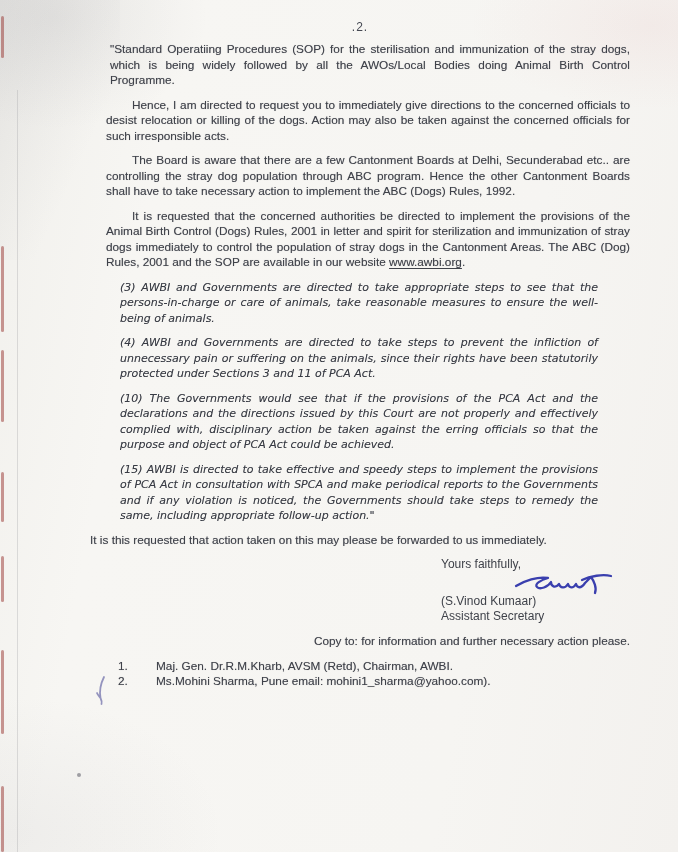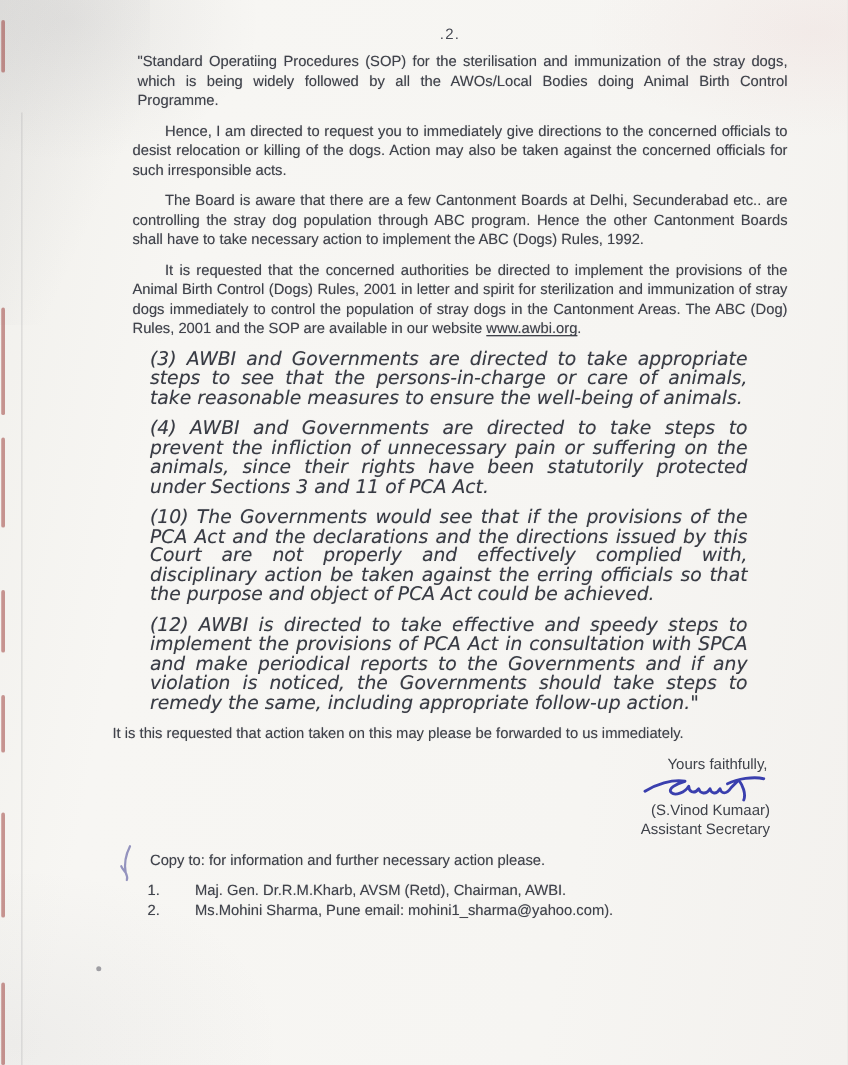--- a/index.html
+++ b/index.html
@@ -29,25 +29,25 @@
   .sig-svg{display:block;margin:-1px 2px -3px auto;}
 
   .content{position:relative;padding:20px 48px 0 90px;}
   .pageno{height:14px;text-align:center;font-size:12px;letter-spacing:1px;margin-bottom:8px;color:#46495363;color:#464953;}
   p{margin:0 0 9px 0;font-size:11.8px;line-height:15.5px;text-align:justify;
     text-shadow:0 0 0.7px rgba(70,72,82,0.45);}
   .q-open{margin-left:20px;}
   .ind{text-indent:26px;margin-left:16px;}
   .link{text-decoration:underline;text-underline-offset:2px;}
   blockquote{margin:0 32px 9px 30px;font-family:"DejaVu Sans", sans-serif;font-style:italic;
-    font-size:15px;line-height:15.5px;text-align:justify;color:#383b44;
+    font-size:11px;line-height:15.5px;text-align:justify;color:#383b44;
     text-shadow:0 0 0.6px rgba(56,59,68,0.4);}
-  .sig-block{width:175px;margin:0 14px 10px auto;text-align:right;font-size:12px;line-height:15px;}
+  .sig-block{width:175px;margin:0 14px 10px auto;text-align:left;font-size:12px;line-height:15px;}
   .sig-block .val{padding-right:2px;}
-  .copy-head{margin:0 0 9px 30px;text-align:left;}
+  .copy-head{margin:0 0 9px 30px;text-align:right;}
   .copy-list{margin-left:28px;}
   .copy-row{display:flex;font-size:11.8px;line-height:15.5px;text-shadow:0 0 0.7px rgba(70,72,82,0.45);}
   .copy-num{width:38px;flex:none;}
 </style>
 </head>
 <body>
 
 <div class="page">
 
   <div class="corner-shade"></div>
@@ -76,21 +76,21 @@
     <p class="ind">Hence, I am directed to request you to immediately give directions to the concerned officials to desist relocation or killing of the dogs. Action may also be taken against the concerned officials for such irresponsible acts.</p>
 
     <p class="ind">The Board is aware that there are a few Cantonment Boards at Delhi, Secunderabad etc.. are controlling the stray dog population through ABC program. Hence the other Cantonment Boards shall have to take necessary action to implement the ABC (Dogs) Rules, 1992.</p>
 
     <p class="ind"><span>It is requested that the concerned authorities be directed to implement the provisions of the Animal Birth Control (Dogs) Rules, 2001 in letter and spirit for sterilization and immunization of stray dogs immediately to control the population of stray dogs in the Cantonment Areas. The ABC (Dog) Rules, 2001 and the SOP are available in our website </span><span class="link">www.awbi.org</span><span>.</span></p>
 
 
     <blockquote>(3) AWBI and Governments are directed to take appropriate steps to see that the persons-in-charge or care of animals, take reasonable measures to ensure the well-being of animals.</blockquote>
     <blockquote>(4) AWBI and Governments are directed to take steps to prevent the infliction of unnecessary pain or suffering on the animals, since their rights have been statutorily protected under Sections 3 and 11 of PCA Act.</blockquote>
     <blockquote>(10) The Governments would see that if the provisions of the PCA Act and the declarations and the directions issued by this Court are not properly and effectively complied with, disciplinary action be taken against the erring officials so that the purpose and object of PCA Act could be achieved.</blockquote>
-    <blockquote>(12) AWBI is directed to take effective and speedy steps to implement the provisions of PCA Act in consultation with SPCA and make periodical reports to the Governments and if any violation is noticed, the Governments should take steps to remedy the same, including appropriate follow-up action."</blockquote>
+    <blockquote>(15) AWBI is directed to take effective and speedy steps to implement the provisions of PCA Act in consultation with SPCA and make periodical reports to the Governments and if any violation is noticed, the Governments should take steps to remedy the same, including appropriate follow-up action."</blockquote>
 
     <p>It is this requested that action taken on this may please be forwarded to us immediately.</p>
 
     <div class="sig-block">
       <div class="val">Yours faithfully,</div>
       <svg class="sig-svg" width="100" height="26" viewBox="0 0 100 26">
         <path d="M2 15 C 10 10, 24 5, 34 7 C 27 9, 20 13, 23 16 C 26 19, 34 16, 37 11 C 37 15, 41 18, 45 13 C 46 17, 51 18, 54 13 C 55 17, 59 18, 62 13 C 63 17, 67 18, 71 12 L 77 6 C 80 10, 83 17, 81 22 M 68 9 C 76 5, 89 3, 97 5" fill="none" stroke="#3a3fae" stroke-width="2.3" stroke-linecap="round" stroke-linejoin="round"></path>
       </svg>
       <div>(S.Vinod Kumaar)</div>
       <div>Assistant Secretary</div>

